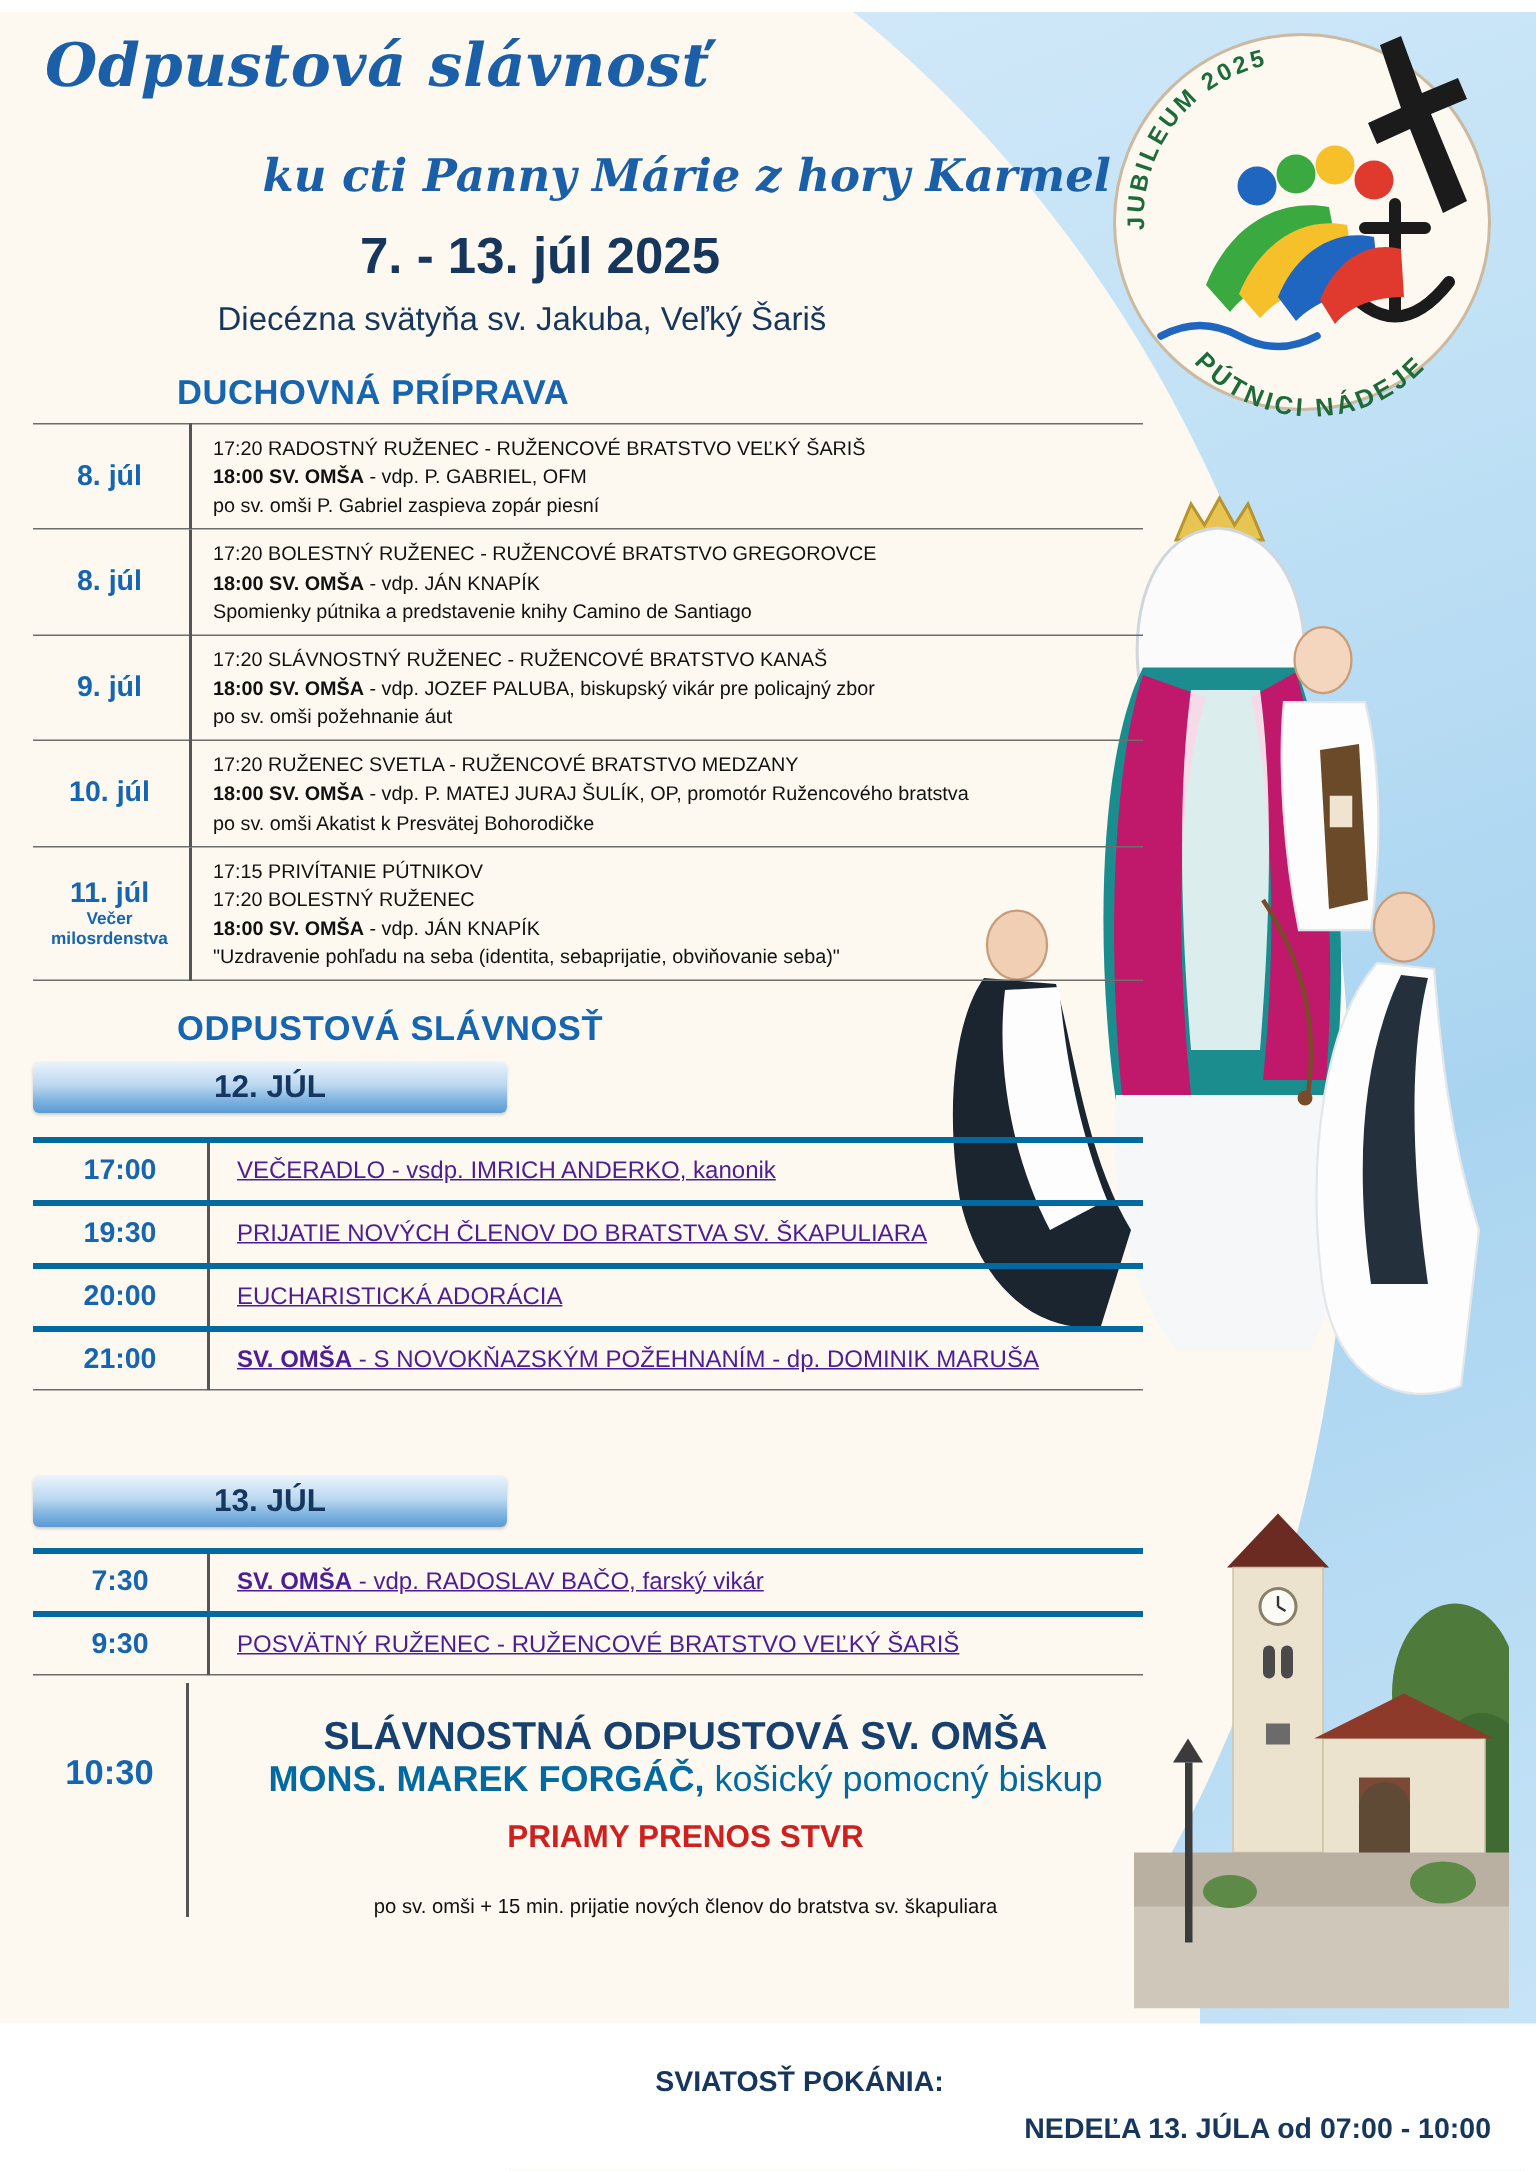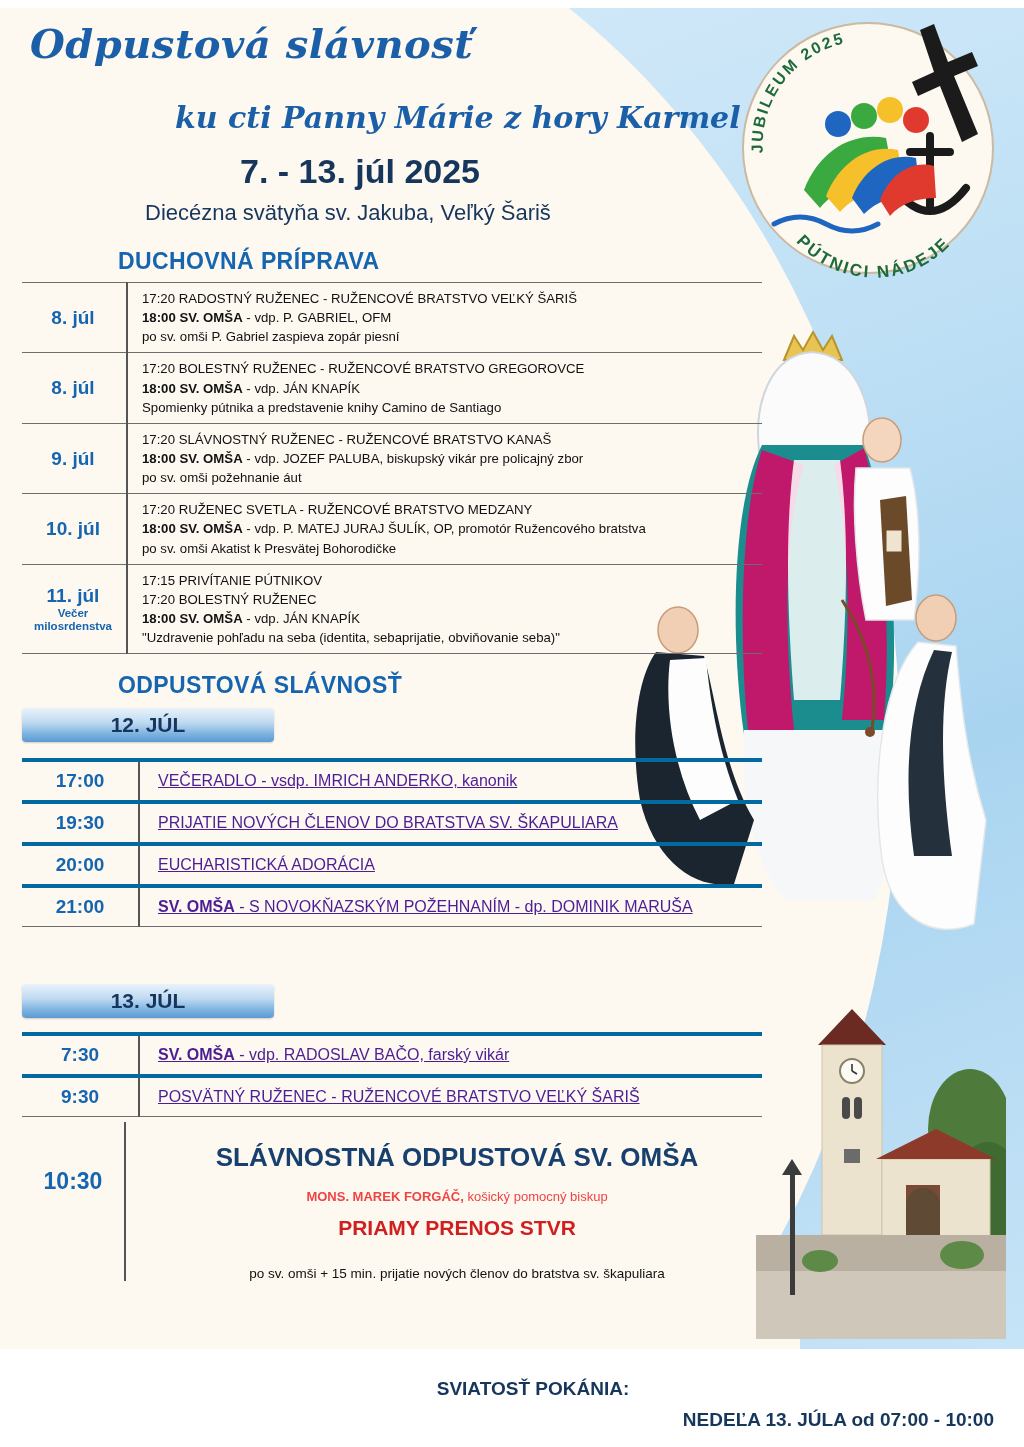--- a/index.html
+++ b/index.html
@@ -155,21 +155,21 @@
     padding-left: 14px;
   }
   .prog .info .l { display: block; white-space: nowrap; }
   .prog .info b { font-weight: bold; }
   .prep-row { border-top: 1px solid #6d6d6d; }
   .prep-last { border-bottom: 1px solid #6d6d6d; }
 
   
   .day-banner {
     position: absolute;
-    width: 252px;
+    width: 316px;
     height: 34px;
     border-radius: 4px;
     background: linear-gradient(to bottom, #eaf3fb 0%, #bcd8f0 45%, #7fb4e0 75%, #5a9ad4 100%);
     box-shadow: 0 1px 2px rgba(0,0,0,0.18);
   }
   .day-banner span {
     position: absolute;
     left: 0; right: 0; top: 5px;
     text-align: center;
     font-size: 21px;
@@ -225,23 +225,23 @@
     box-sizing: border-box;
   }
   .final-body { flex: 1; padding-left: 26px; text-align: center; }
   .final-l1 {
     font-size: 26px;
     font-weight: bold;
     color: #17406e;
     margin-top: 20px;
   }
   .final-l2 {
-    font-size: 13px;
-    color: #ef4444;
-    margin-top: 16px;
+    font-size: 24px;
+    color: #0369a1;
+    margin-top: 0;
   }
   .final-l2 b { font-weight: bold; }
   .final-l3 {
     font-size: 21px;
     font-weight: bold;
     color: #cf2020;
     margin-top: 12px;
   }
   .final-l4 {
     font-size: 13.5px;

